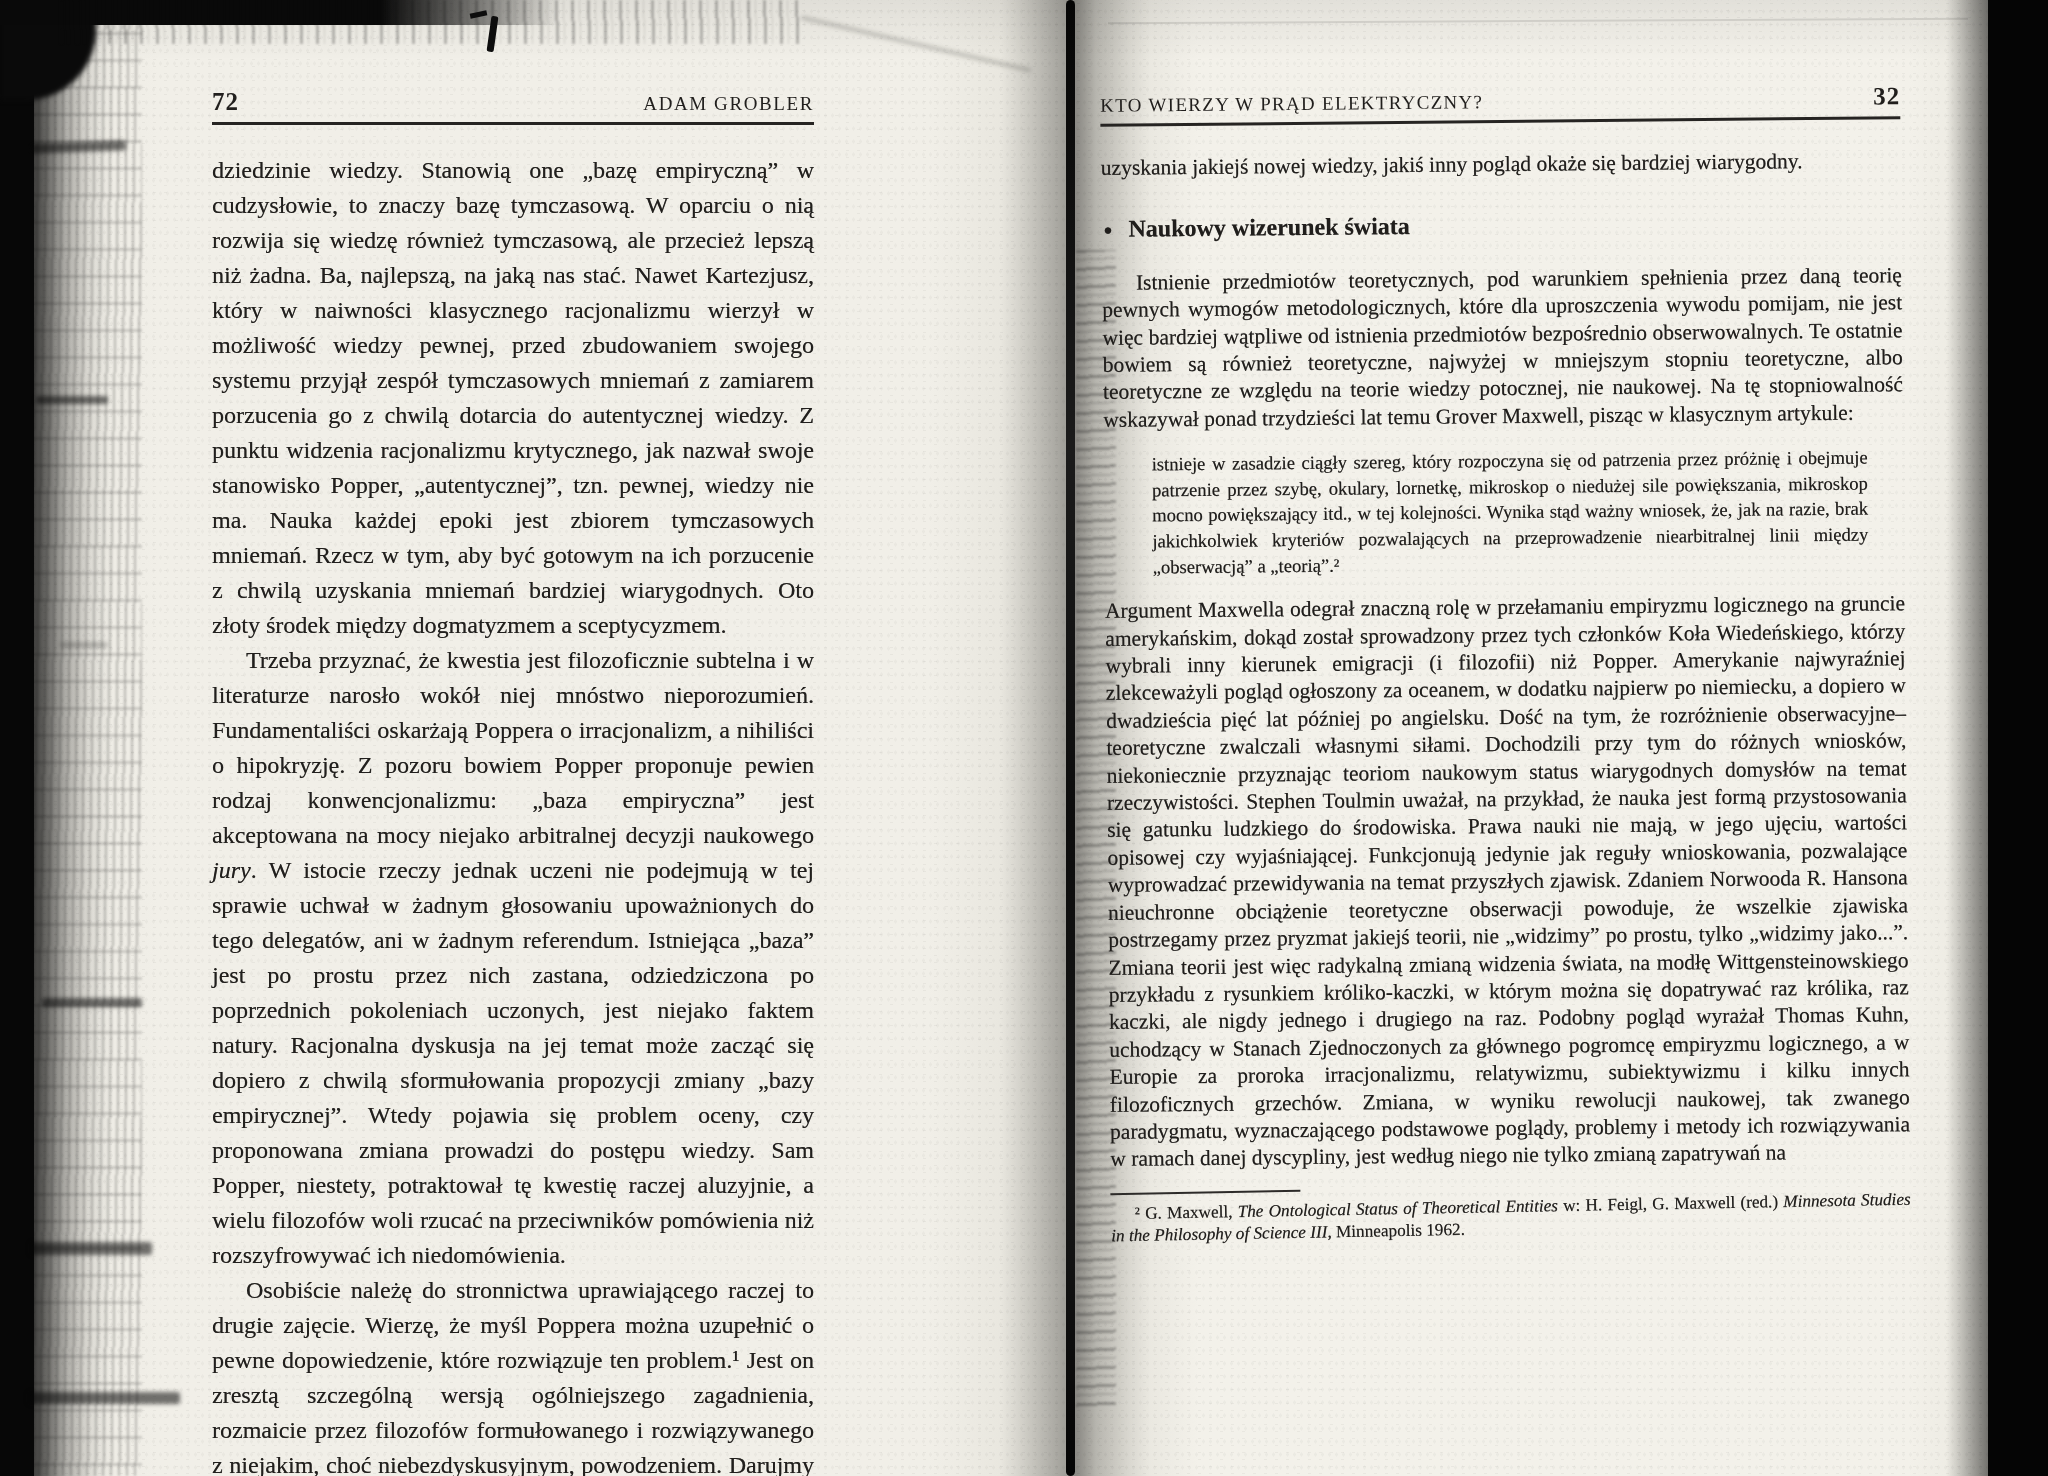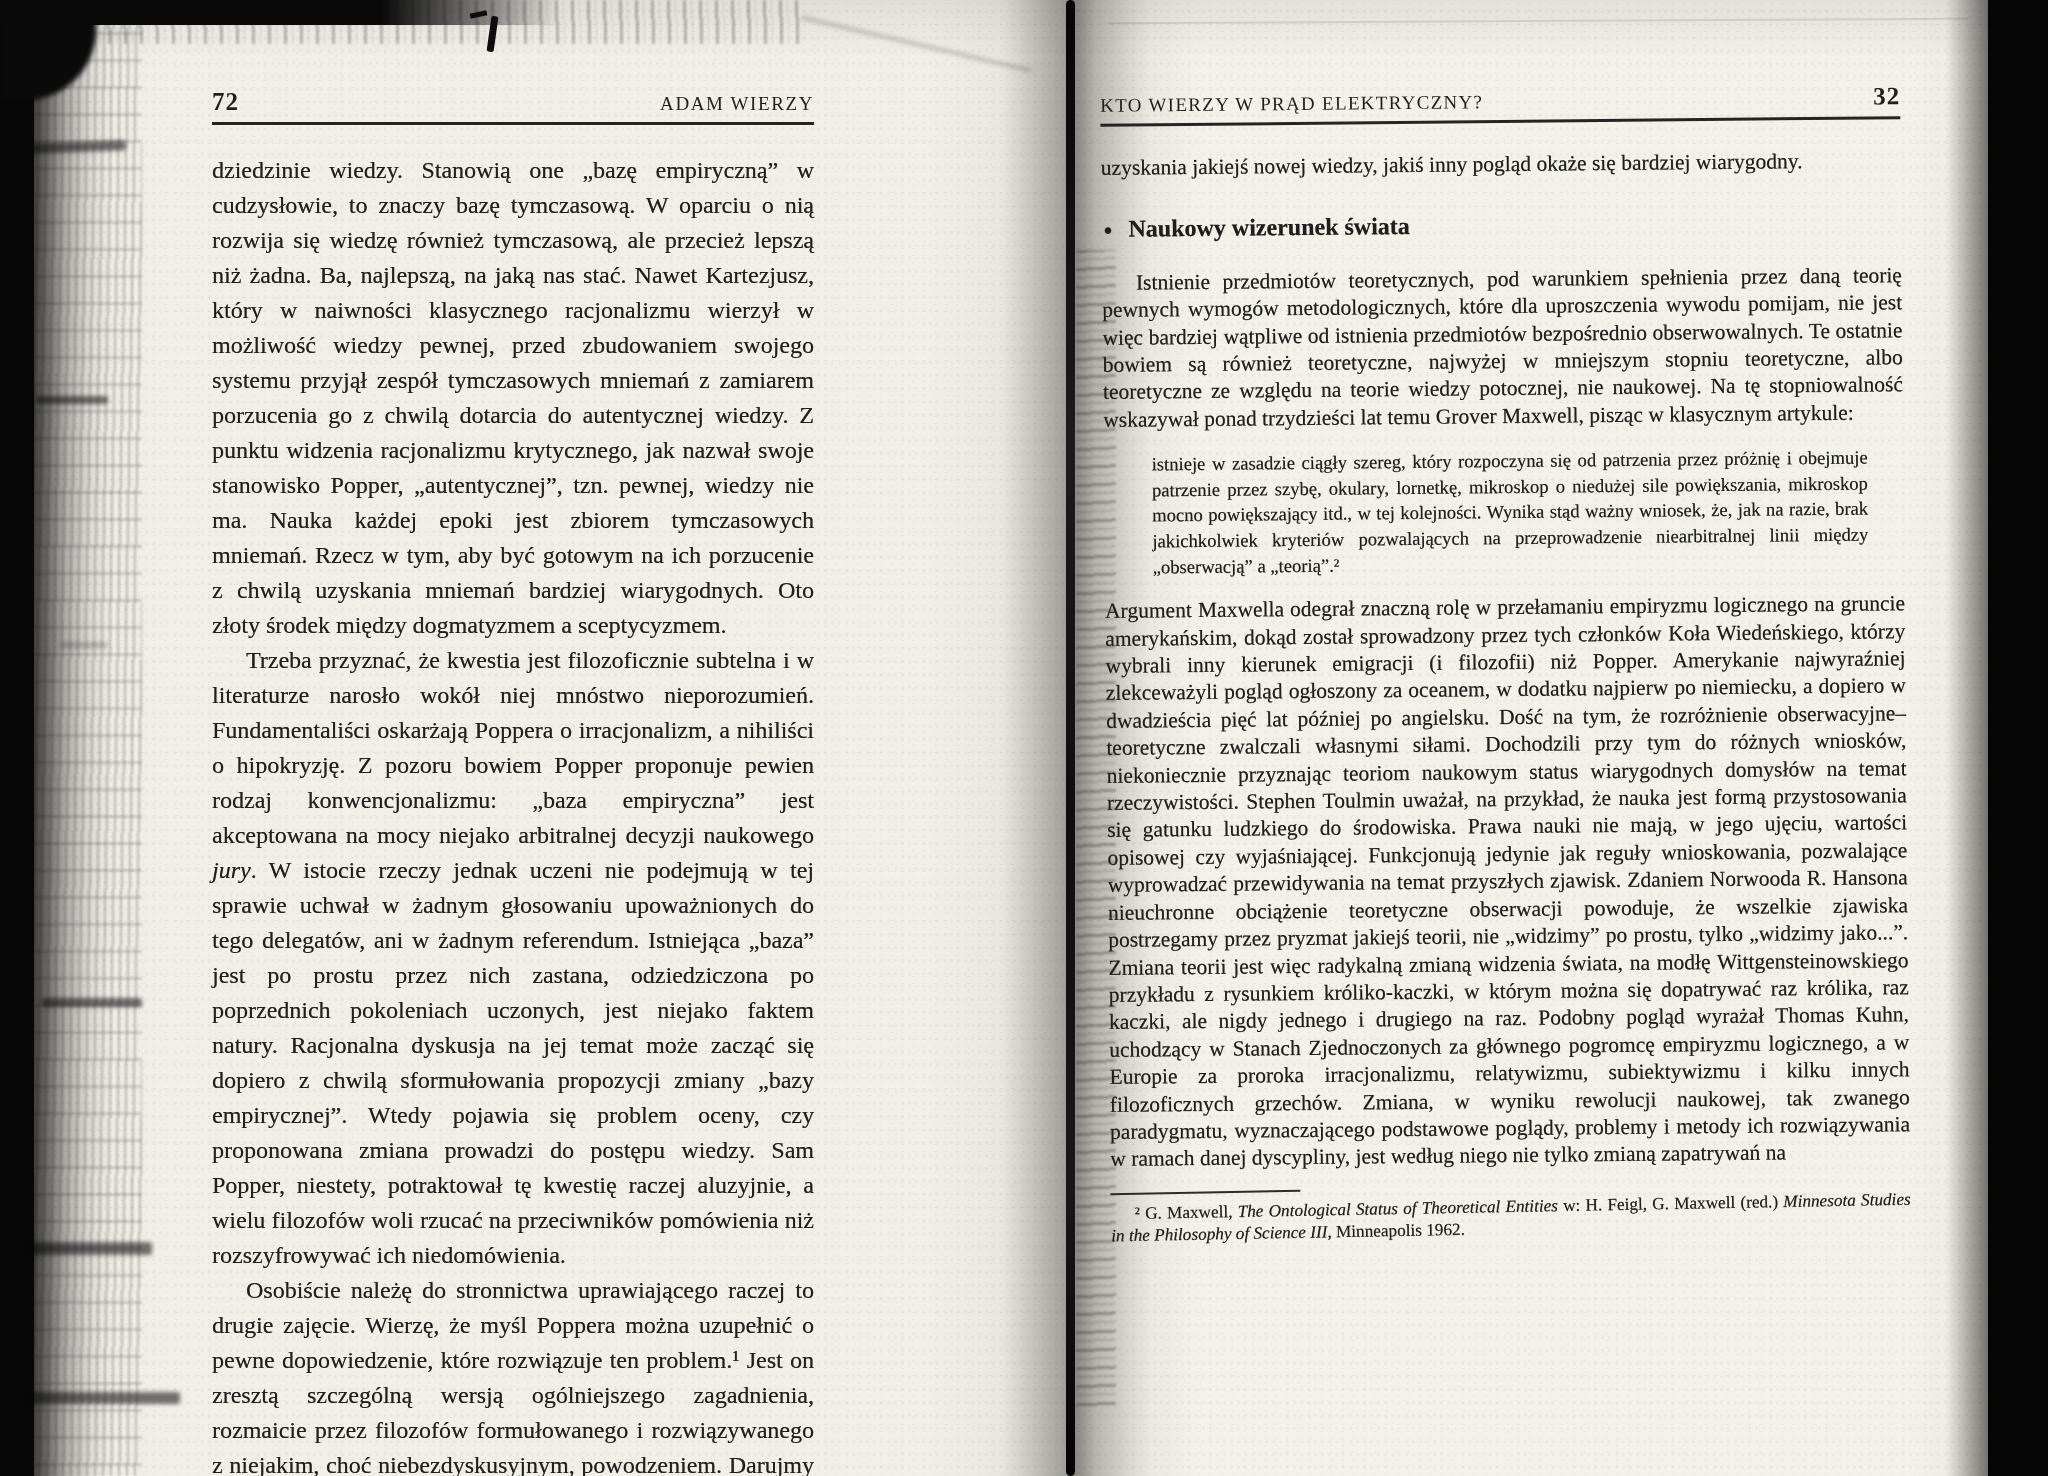--- a/index.html
+++ b/index.html
@@ -109,21 +109,21 @@
 
   <div class="gutter-shadow"></div>
   <div class="gutter-line"></div>
   <div class="gutter-speckle"></div>
   <div class="crease"></div>
   <div class="right-top-edge"></div>
 
   <div class="page-left">
     <div class="runhead">
       <span class="pnum">72</span>
-      <span class="rhead">ADAM WIERZY</span>
+      <span class="rhead">ADAM GROBLER</span>
     </div>
     <div class="headrule"></div>
     <div class="body-left">
       <p class="flush">dziedzinie wiedzy. Stanowią one „bazę empiryczną” w cudzysłowie, to znaczy bazę tymczasową. W oparciu o nią rozwija się wiedzę również tymczasową, ale przecież lepszą niż żadna. Ba, najlepszą, na jaką nas stać. Nawet Kartezjusz, który w naiwności klasycznego racjonalizmu wierzył w możliwość wiedzy pewnej, przed zbudowaniem swojego systemu przyjął zespół tymczasowych mniemań z zamiarem porzucenia go z chwilą dotarcia do autentycznej wiedzy. Z punktu widzenia racjonalizmu krytycznego, jak nazwał swoje stanowisko Popper, „autentycznej”, tzn. pewnej, wiedzy nie ma. Nauka każdej epoki jest zbiorem tymczasowych mniemań. Rzecz w tym, aby być gotowym na ich porzucenie z chwilą uzyskania mniemań bardziej wiarygodnych. Oto złoty środek między dogmatyzmem a sceptycyzmem.</p>
       <p><span>Trzeba przyznać, że kwestia jest filozoficznie subtelna i w literaturze narosło wokół niej mnóstwo nieporozumień. Fundamentaliści oskarżają Poppera o irracjonalizm, a nihiliści o hipokryzję. Z pozoru bowiem Popper proponuje pewien rodzaj konwencjonalizmu: „baza empiryczna” jest akceptowana na mocy niejako arbitralnej decyzji naukowego </span><em>jury</em><span>. W istocie rzeczy jednak uczeni nie podejmują w tej sprawie uchwał w żadnym głosowaniu upoważnionych do tego delegatów, ani w żadnym referendum. Istniejąca „baza” jest po prostu przez nich zastana, odziedziczona po poprzednich pokoleniach uczonych, jest niejako faktem natury. Racjonalna dyskusja na jej temat może zacząć się dopiero z chwilą sformułowania propozycji zmiany „bazy empirycznej”. Wtedy pojawia się problem oceny, czy proponowana zmiana prowadzi do postępu wiedzy. Sam Popper, niestety, potraktował tę kwestię raczej aluzyjnie, a wielu filozofów woli rzucać na przeciwników pomówienia niż rozszyfrowywać ich niedomówienia.</span></p>
       <p>Osobiście należę do stronnictwa uprawiającego raczej to drugie zajęcie. Wierzę, że myśl Poppera można uzupełnić o pewne dopowiedzenie, które rozwiązuje ten problem.¹ Jest on zresztą szczególną wersją ogólniejszego zagadnienia, rozmaicie przez filozofów formułowanego i rozwiązywanego z niejakim, choć niebezdyskusyjnym, powodzeniem. Darujmy sobie szczegóły godne oddzielnej rozprawy, zadowalając się stwierdzeniem, że nie trzeba mieć niezachwianej pewności będącej pożywką zapiekłego dogmatyzmu, by nie poddawać się bezradnemu, obezwładniającemu sceptycyzmowi. Podniesieni na duchu tą dość zdroworozsądkową uwagą, która dopiero na tle błędów filozoficznych nabiera głębi, możemy stwierdzić, że ze względu na nierozdzielność obserwacji od teorii nie jest ani trochę mniej rozsądnie wierzyć w prąd elektryczny, jak w szok elektryczny i inne zjawiska z elektrycznością związane, pamiętając wszakże, że rozsądnie wierzyć nie znaczy wiedzieć nieomylnie. Należy zawsze brać pod uwagę możliwość, że w wyniku dokładniejszego rozpoznania okoliczności lub (i)</p>
     </div>
     <div class="fnblock">
       <div class="fnrule"></div>
       <p class="fn-text">¹ Żeby uniknąć posądzenia o gołosłowność, muszę się przyznać, że propozycję takiego dopowiedzenia przedstawiłem na Kongresie GAP (Towarzystwa Filozofii Analitycznej) w Saarbrücken, w 1991 roku.</p>

